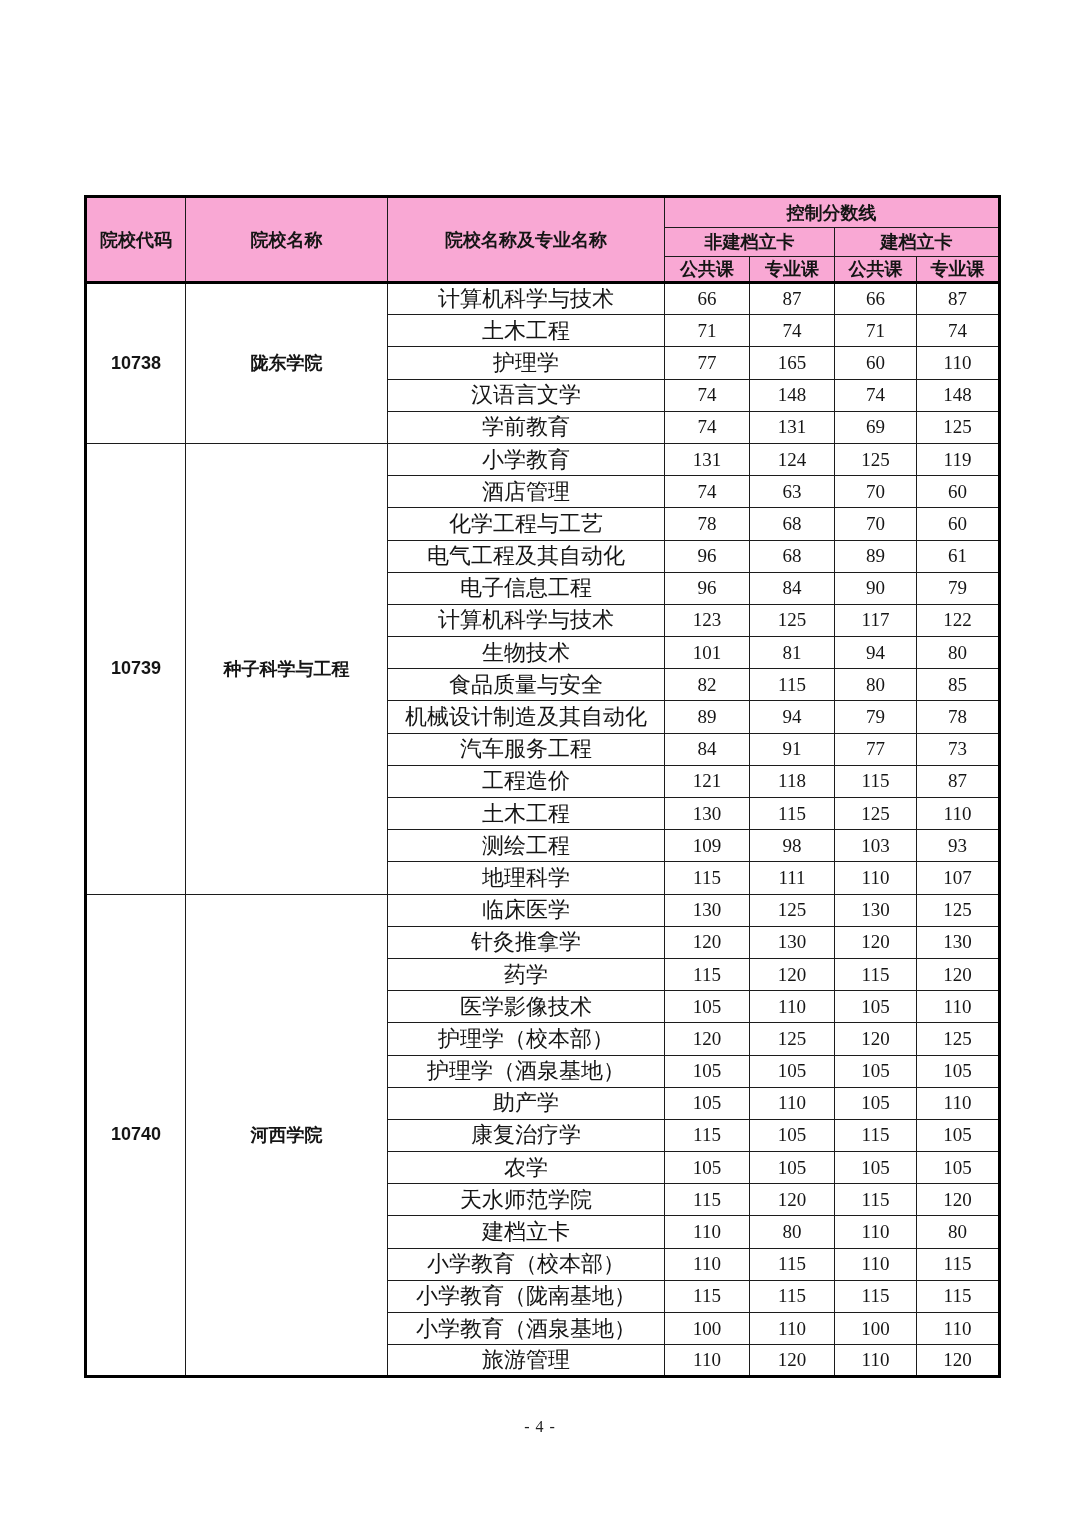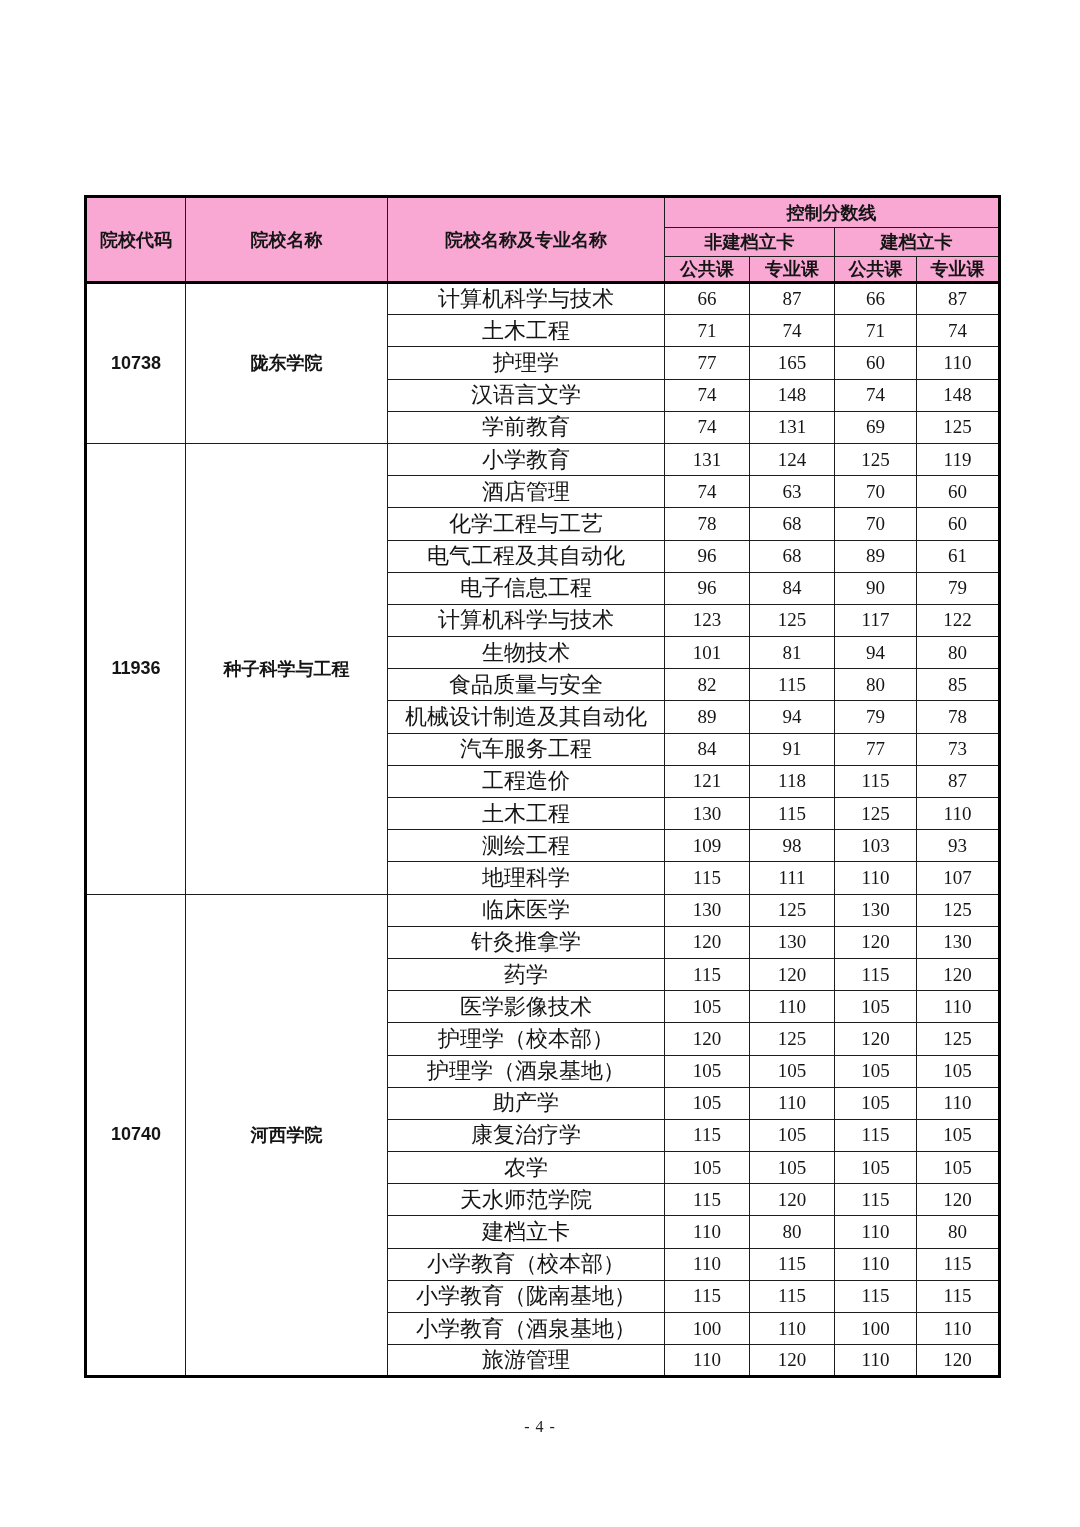--- a/index.html
+++ b/index.html
@@ -121,21 +121,21 @@
         <td class="score-cell">148</td>
       </tr>
       <tr>
         <td class="major-cell">学前教育</td>
         <td class="score-cell">74</td>
         <td class="score-cell">131</td>
         <td class="score-cell">69</td>
         <td class="score-cell">125</td>
       </tr>
       <tr>
-        <td rowspan="14" class="code-cell">11936</td>
+        <td rowspan="14" class="code-cell">10739</td>
         <td rowspan="14" class="school-cell">种子科学与工程</td>
         <td class="major-cell">小学教育</td>
         <td class="score-cell">131</td>
         <td class="score-cell">124</td>
         <td class="score-cell">125</td>
         <td class="score-cell">119</td>
       </tr>
       <tr>
         <td class="major-cell">酒店管理</td>
         <td class="score-cell">74</td>

